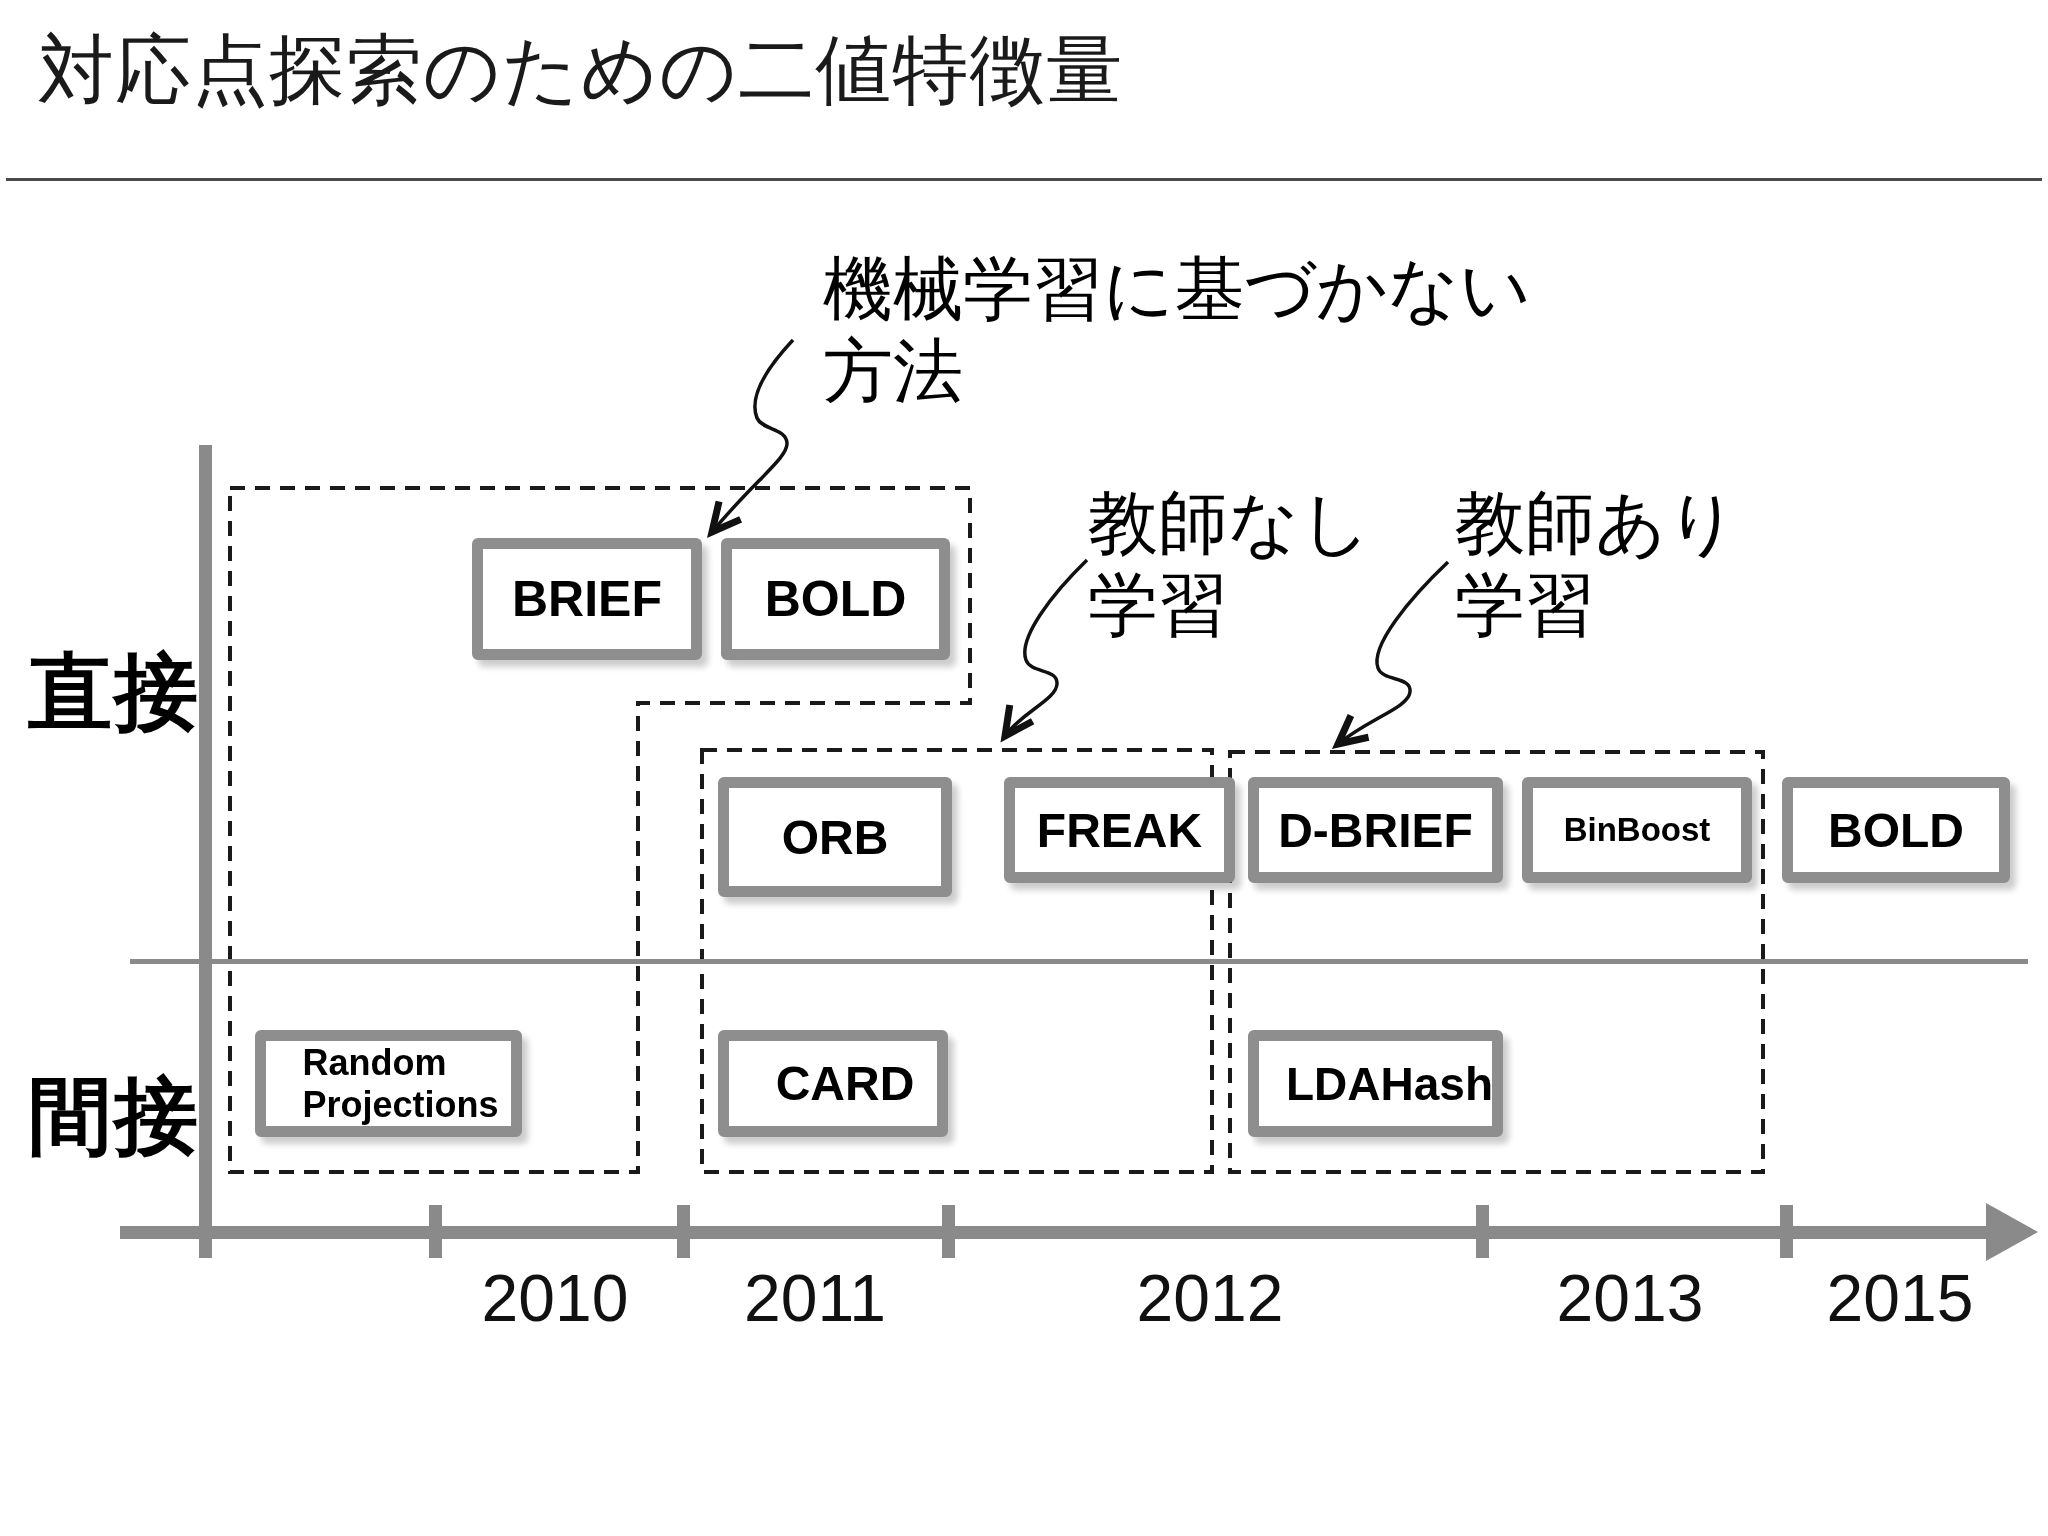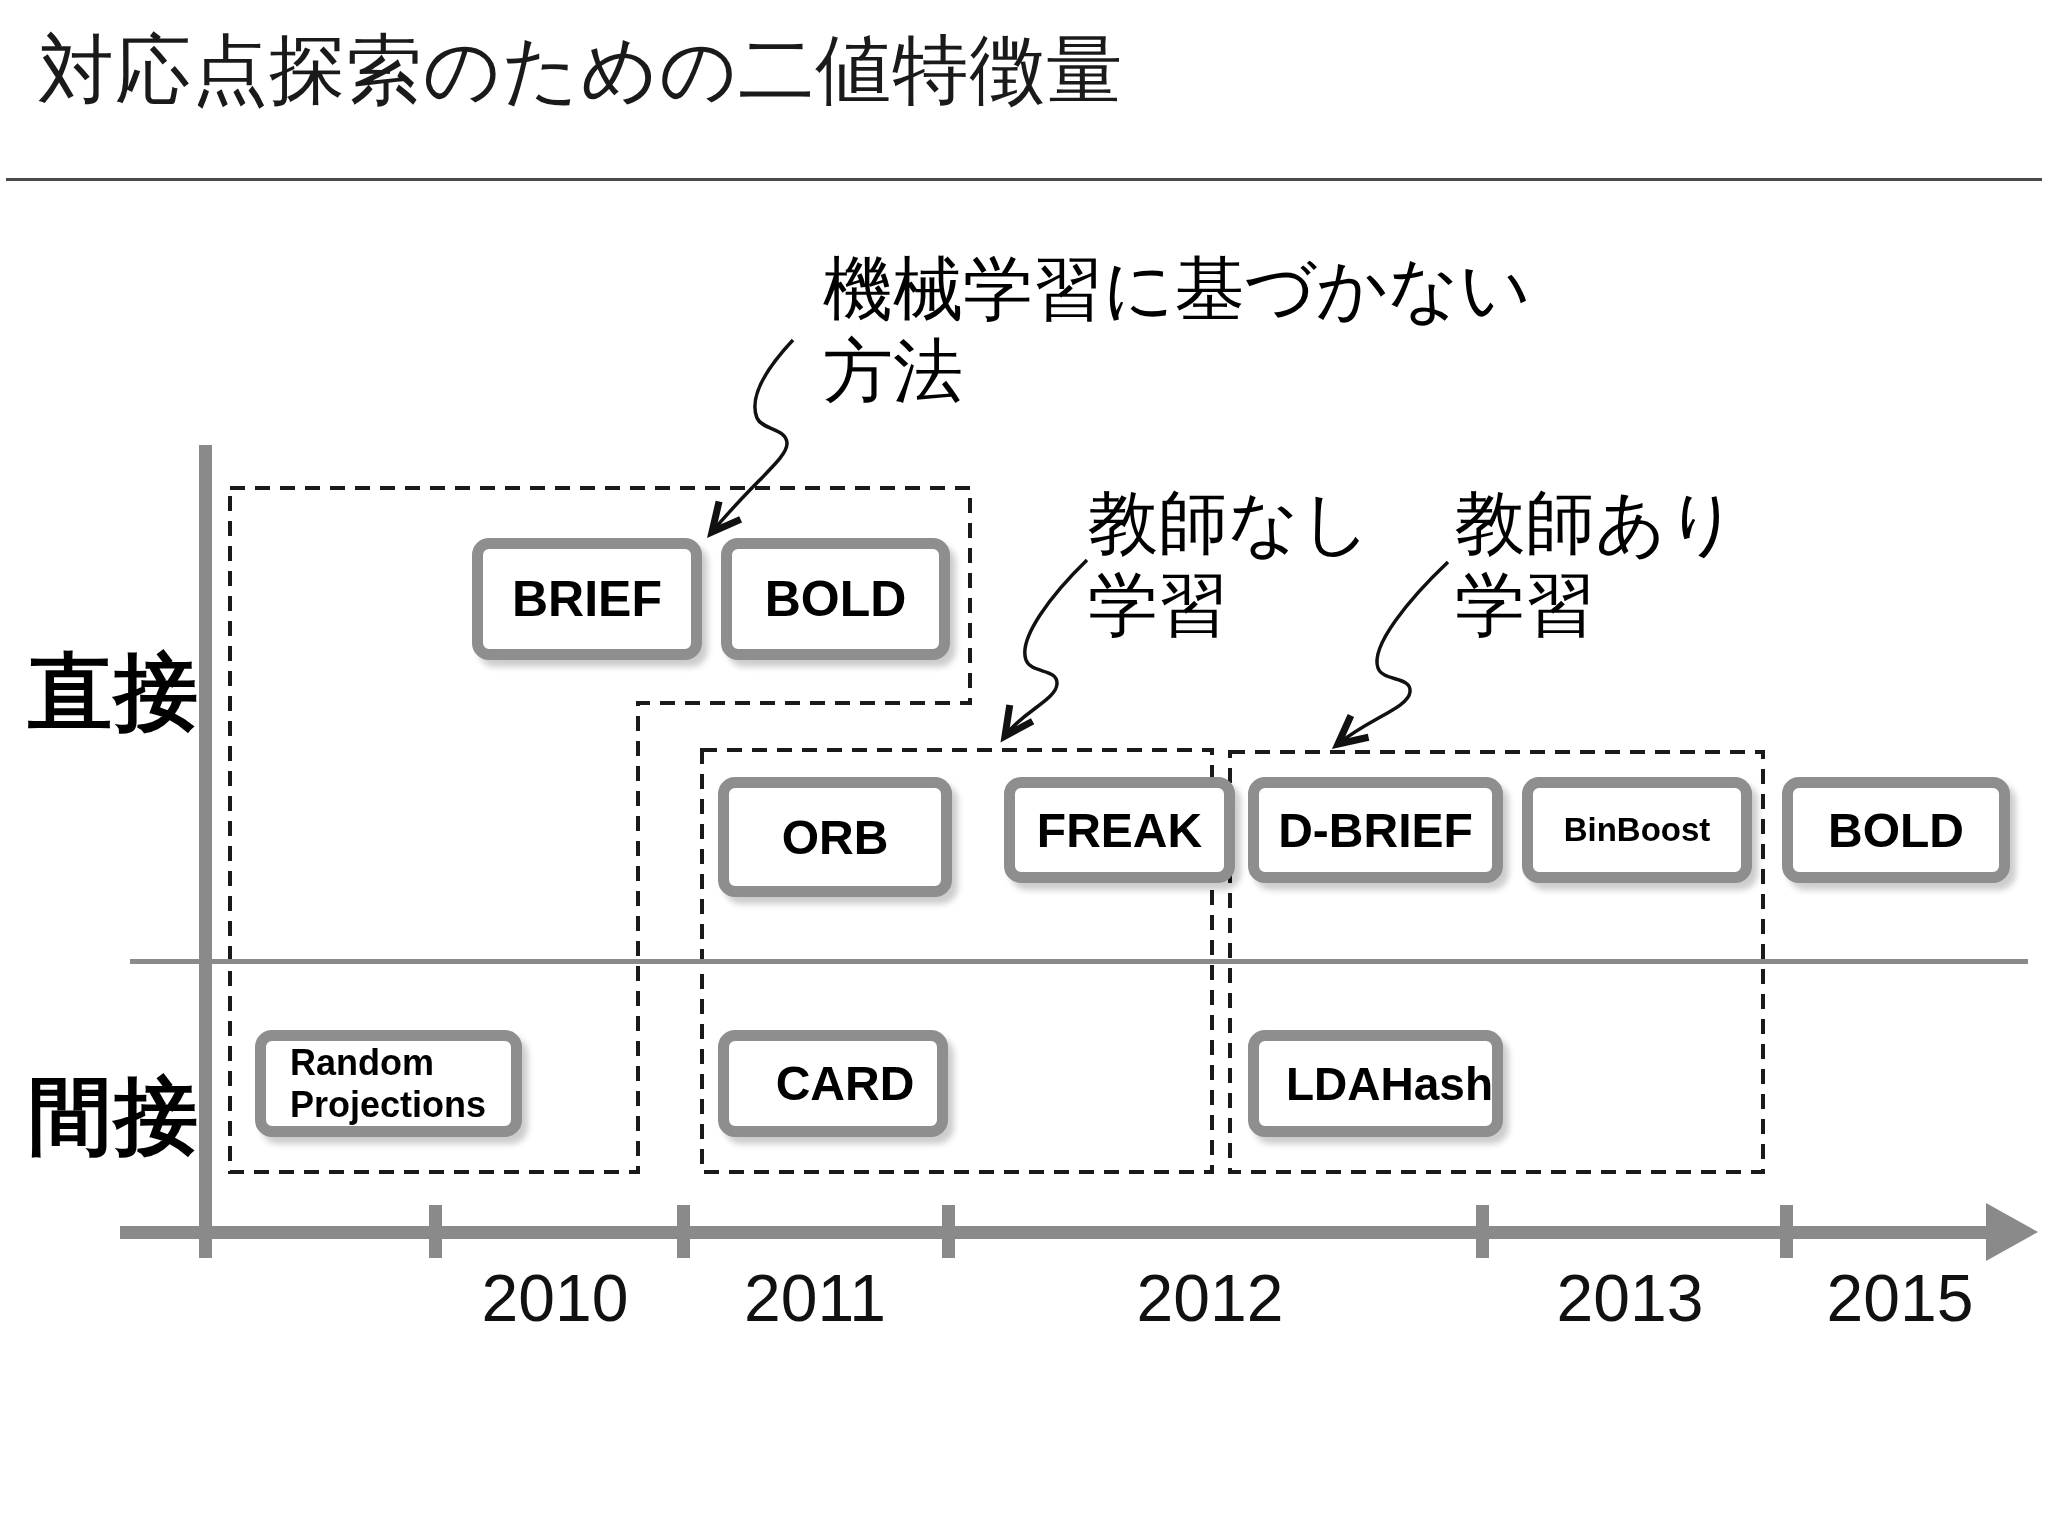--- a/index.html
+++ b/index.html
@@ -36,34 +36,34 @@
   .rowlabel.indirect{top:1060px}
 
   .annotation{position:absolute;font-size:70px;line-height:82px;color:#000;white-space:nowrap;}
   .annotation.non-ml{left:823px;top:248px;}
   .annotation.unsup{left:1088px;top:482px;}
   .annotation.sup{left:1455px;top:482px;}
   .annotation span{display:block;}
 
   .node{
     position:absolute;box-sizing:border-box;background:#ffffff;
-    border:11px solid #8e8e8e;border-radius:17px;
+    border:11px solid #8e8e8e;border-radius:6px;
     box-shadow:6px 7px 6px rgba(0,0,0,0.20);
     display:flex;align-items:center;justify-content:center;
     font-weight:bold;font-size:50px;color:#000;white-space:nowrap;
   }
   .node.brief   {left:472px; top:538px; width:230px;height:122px;}
   .node.brisk   {left:721px; top:538px; width:229px;height:122px;}
   .node.orb     {left:718px; top:777px; width:234px;height:120px;font-size:48px;}
   .node.freak   {left:1004px; top:777px; width:231px;height:106px;font-size:48px;}
   .node.dbrief  {left:1248px;top:777px; width:255px;height:106px;font-size:48px;}
   .node.binboost{left:1522px;top:777px; width:230px;height:106px;font-size:33px;}
   .node.boldbox {left:1782px;top:777px; width:228px;height:106px;font-size:48px;}
   .node.rp      {left:255px; top:1030px;width:267px;height:107px;font-size:36px;
-                 justify-content:flex-start;padding-left:24px;line-height:1.15;}
+                 justify-content:center;padding-left:24px;line-height:1.15;}
   .node.card    {left:718px; top:1030px;width:230px;height:107px;font-size:48px;padding-left:24px;}
   .node.ldahash {left:1248px;top:1030px;width:255px;height:107px;font-size:46px;padding-left:28px;}
   .node .two-lines span{display:block;text-align:left;}
 </style>
 </head>
 <body>
 
 <div class="stage">
 
   <div class="title">対応点探索のための二値特徴量</div>

